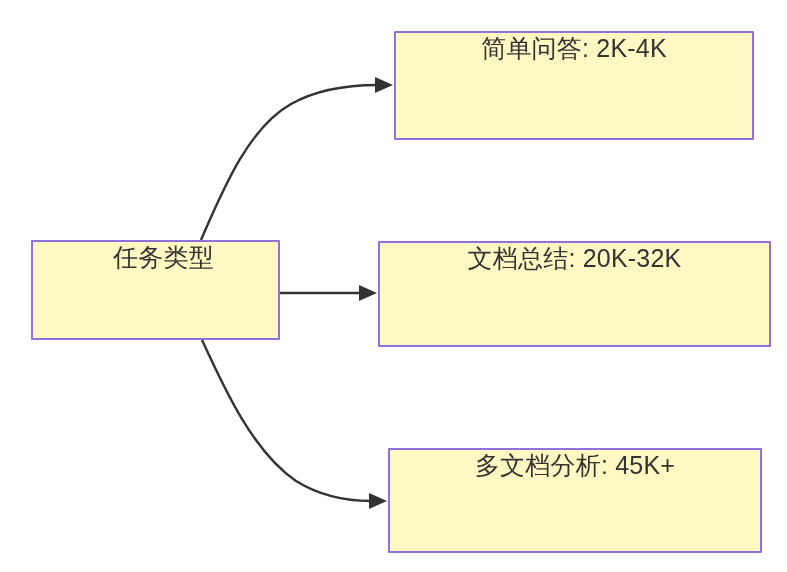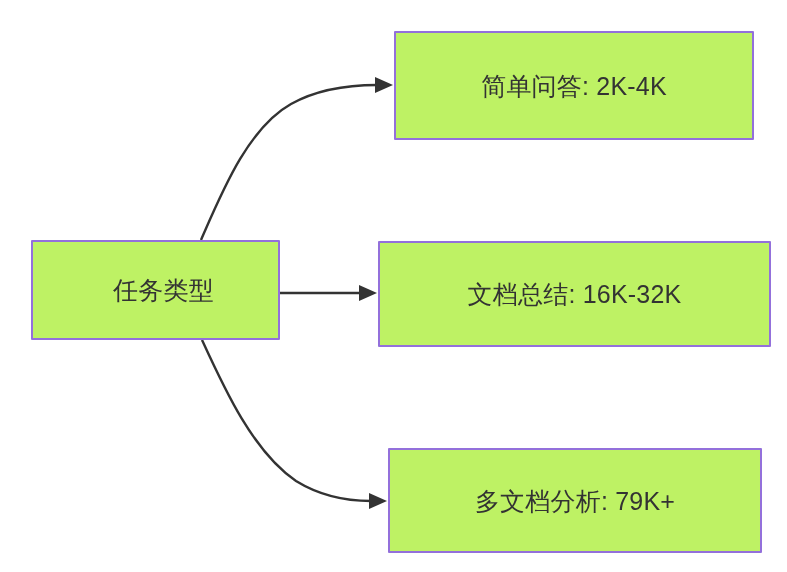--- a/index.html
+++ b/index.html
@@ -17,25 +17,24 @@
   #diagram {
     position: absolute;
     left: 0;
     top: 0;
     width: 787px;
     height: 572px;
   }
   .node-box {
     position: absolute;
     box-sizing: border-box;
-    background: #bef264;
+    background: #fef9c3;
     border: 2px solid #9370db;
     border-radius: 1px;
     display: flex;
-    align-items: center;
     justify-content: center;
   }
   .node-label {
     color: #333333;
     font-size: 25px;
     line-height: 1.2;
     letter-spacing: 0.2px;
     white-space: nowrap;
     text-align: center;
   }
@@ -106,20 +105,20 @@
 
   <div class="node-box" id="node-root">
     <span class="node-label">任务类型</span>
   </div>
 
   <div class="node-box" id="node-simple-qa">
     <span class="node-label">简单问答: 2K-4K</span>
   </div>
 
   <div class="node-box" id="node-doc-summary">
-    <span class="node-label">文档总结: 16K-32K</span>
+    <span class="node-label">文档总结: 20K-32K</span>
   </div>
 
   <div class="node-box" id="node-multi-doc">
-    <span class="node-label">多文档分析: 79K+</span>
+    <span class="node-label">多文档分析: 45K+</span>
   </div>
 
 </div>
 
 </body></html>

